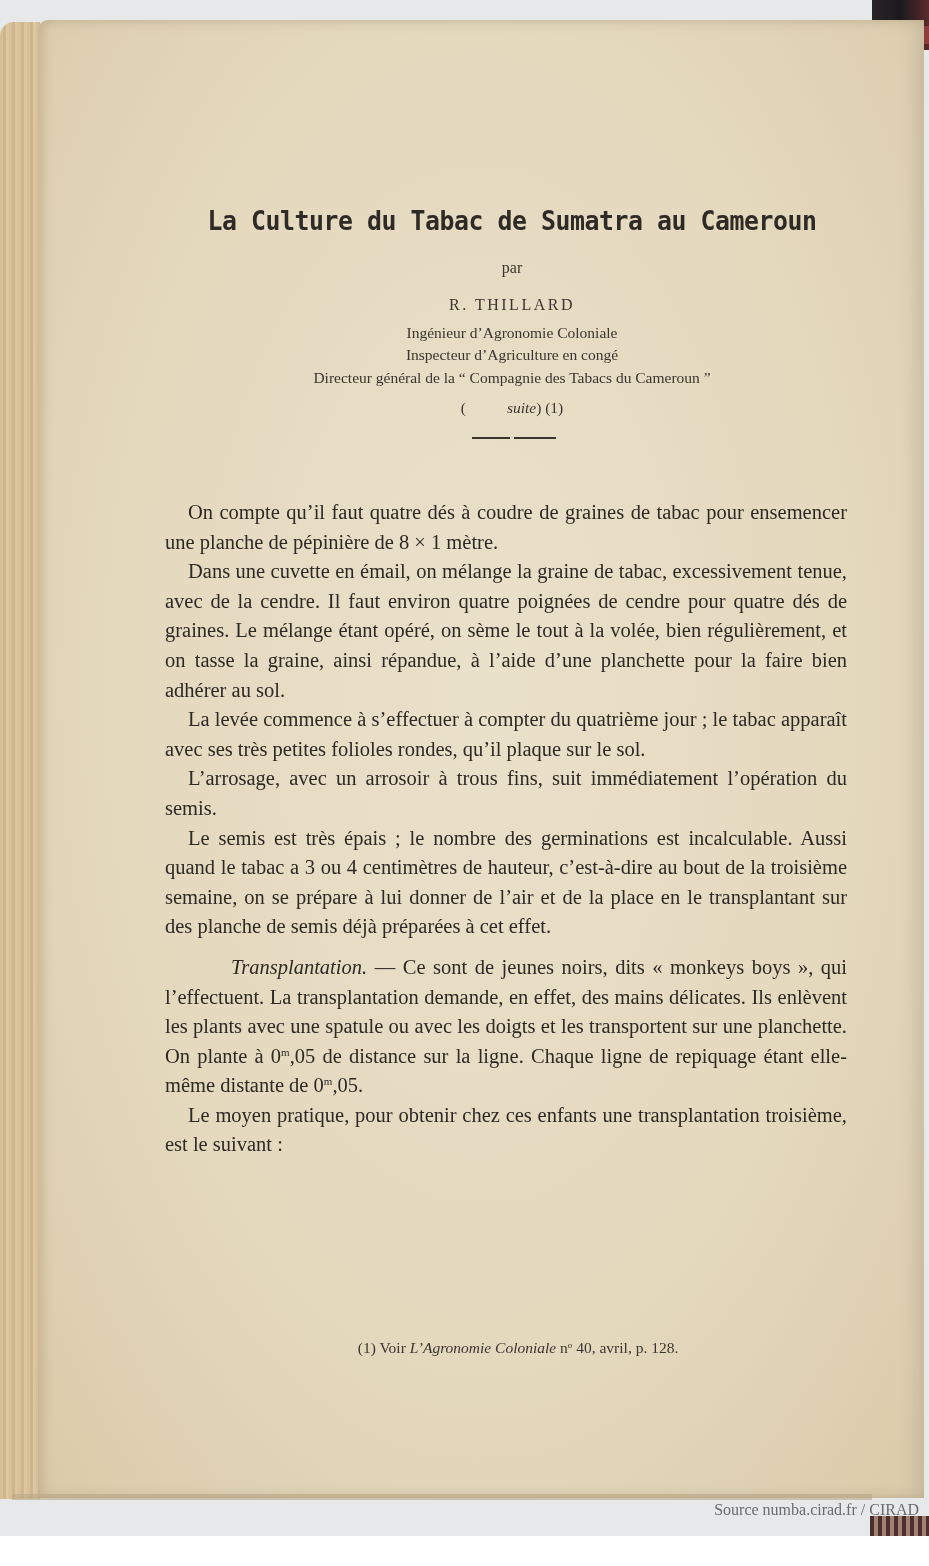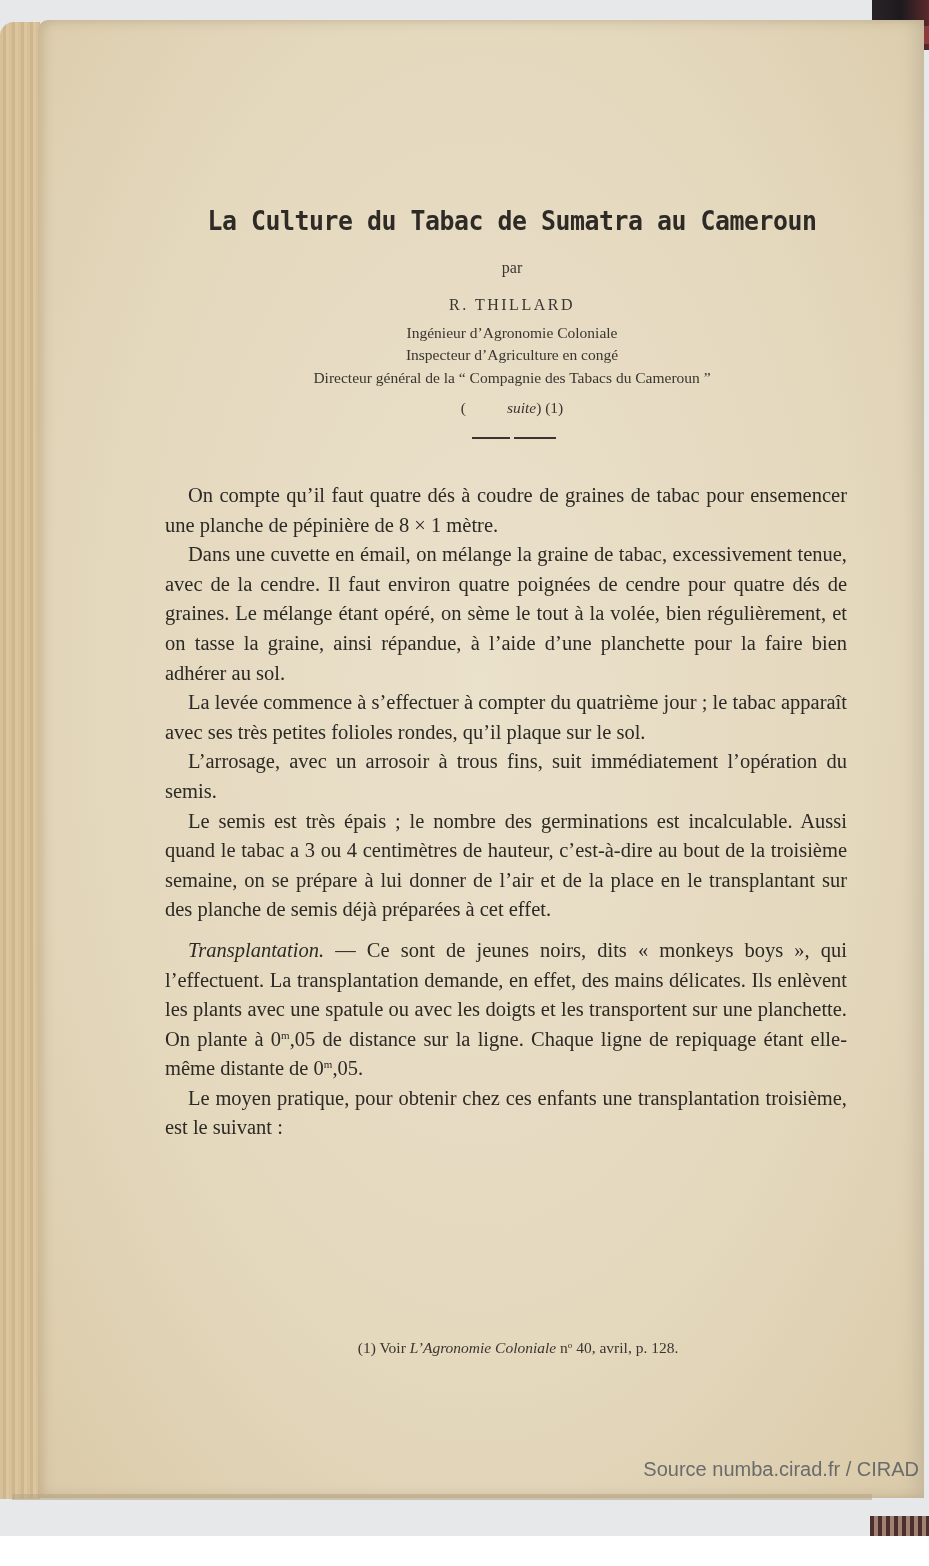--- a/index.html
+++ b/index.html
@@ -58,40 +58,40 @@
   .aff2 { top: 346px; }
   .aff3 { top: 369px; }
   .suite { top: 399px; font-size: 15.5px; }
   .suite em { font-style: italic; margin-left: 41px; }
   .rule {
     position: absolute; top: 437px; left: 472px; width: 84px; height: 2px;
     background: linear-gradient(90deg, #3a3530 0 38px, transparent 38px 42px, #3a3530 42px);
   }
 
   .body-text {
-    position: absolute; left: 165px; top: 481px; width: 682px;
+    position: absolute; left: 165px; top: 498px; width: 682px;
     font-family: "Liberation Serif", serif; font-size: 20.5px;
     line-height: 29.6px; color: #2d2925; text-align: justify;
     hyphens: manual;
   }
   .body-text p { margin: 0; text-indent: 23px; }
   .body-text p.gap { margin-top: 11px; }
-  .body-text .ital { font-style: italic; }
+  .body-text .ital { font-style: italic; margin-left: 43px; }
   .body-text sup { font-size: 11px; vertical-align: 7px; line-height: 0; }
 
   .footnote {
     position: absolute; left: 178px; top: 1339px; width: 680px;
     font-size: 15.5px; color: #3a3530; text-align: center;
   }
   .footnote .ital { font-style: italic; }
   .footnote sup { font-size: 9px; vertical-align: 5px; }
 
   .source {
-    position: absolute; right: 10px; top: 1458px;
-    font-family: Liberation Sans, sans-serif; font-size: 20px; color: #6b6b6b;
+    position: absolute; right: 10px; top: 1501px;
+    font-family: Liberation Serif, serif; font-size: 16px; color: #6b6b6b;
   }
 </style>
 </head>
 <body>
 
 <div class="scan-bg"></div>
 <div class="book-edge-right">
     <div class="red-band"></div>
   </div>
 <div class="book-edge-bottom-right"></div>

